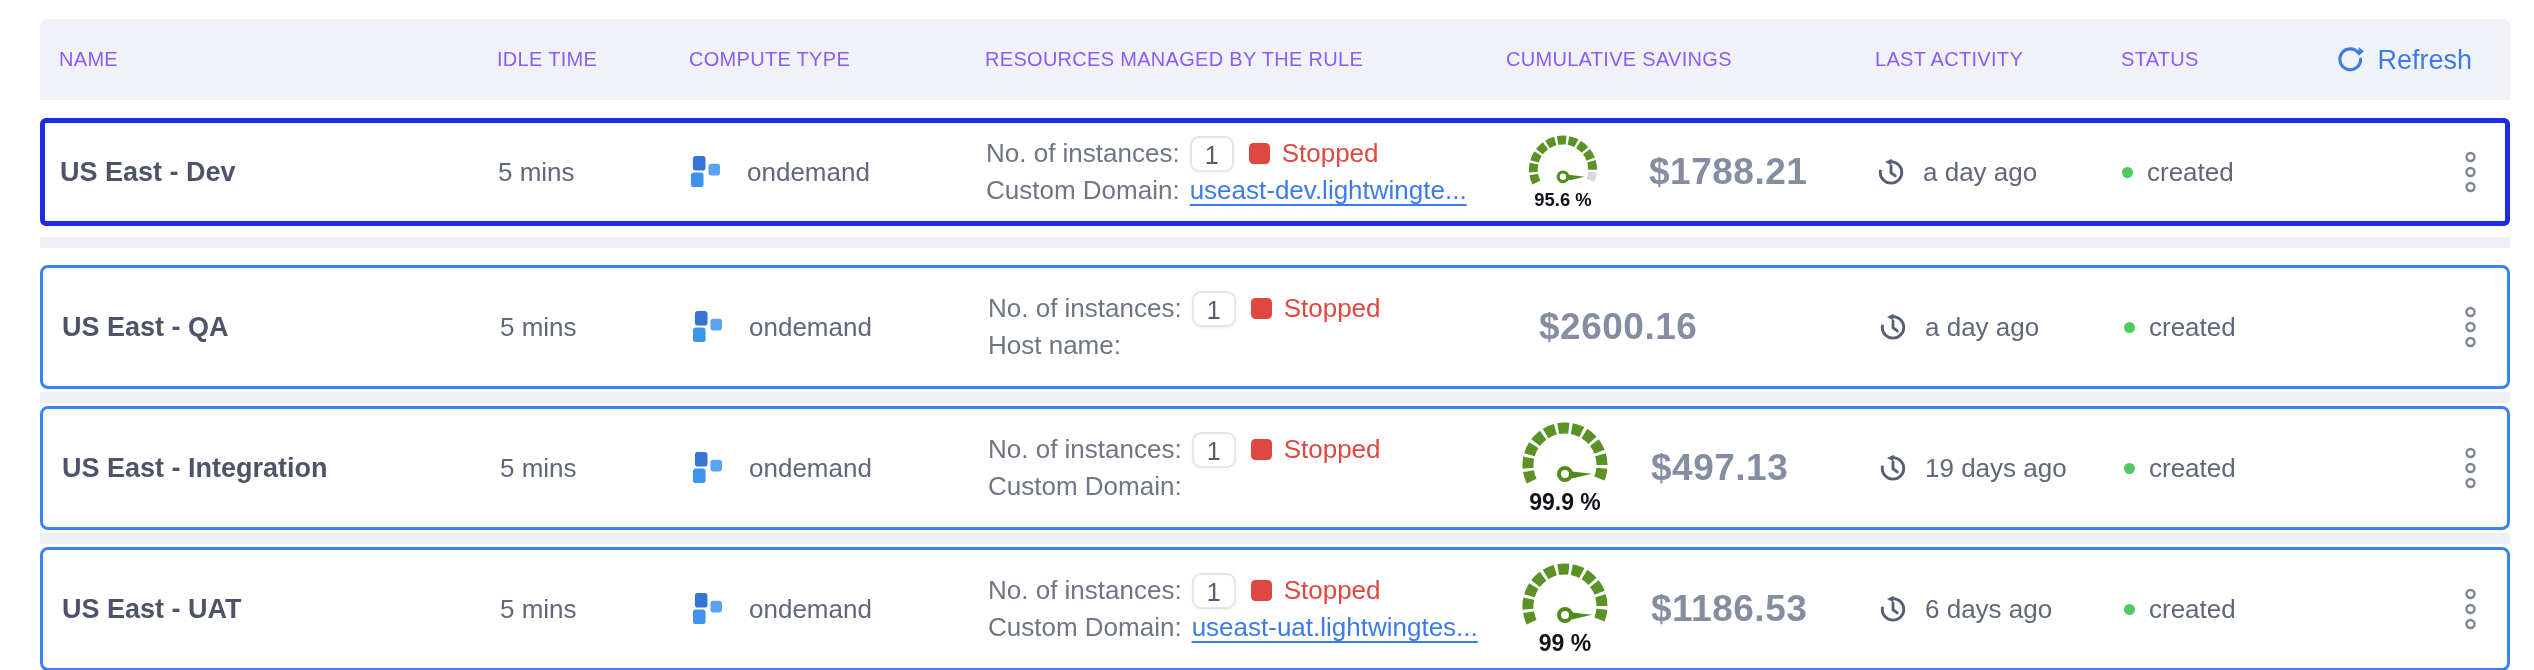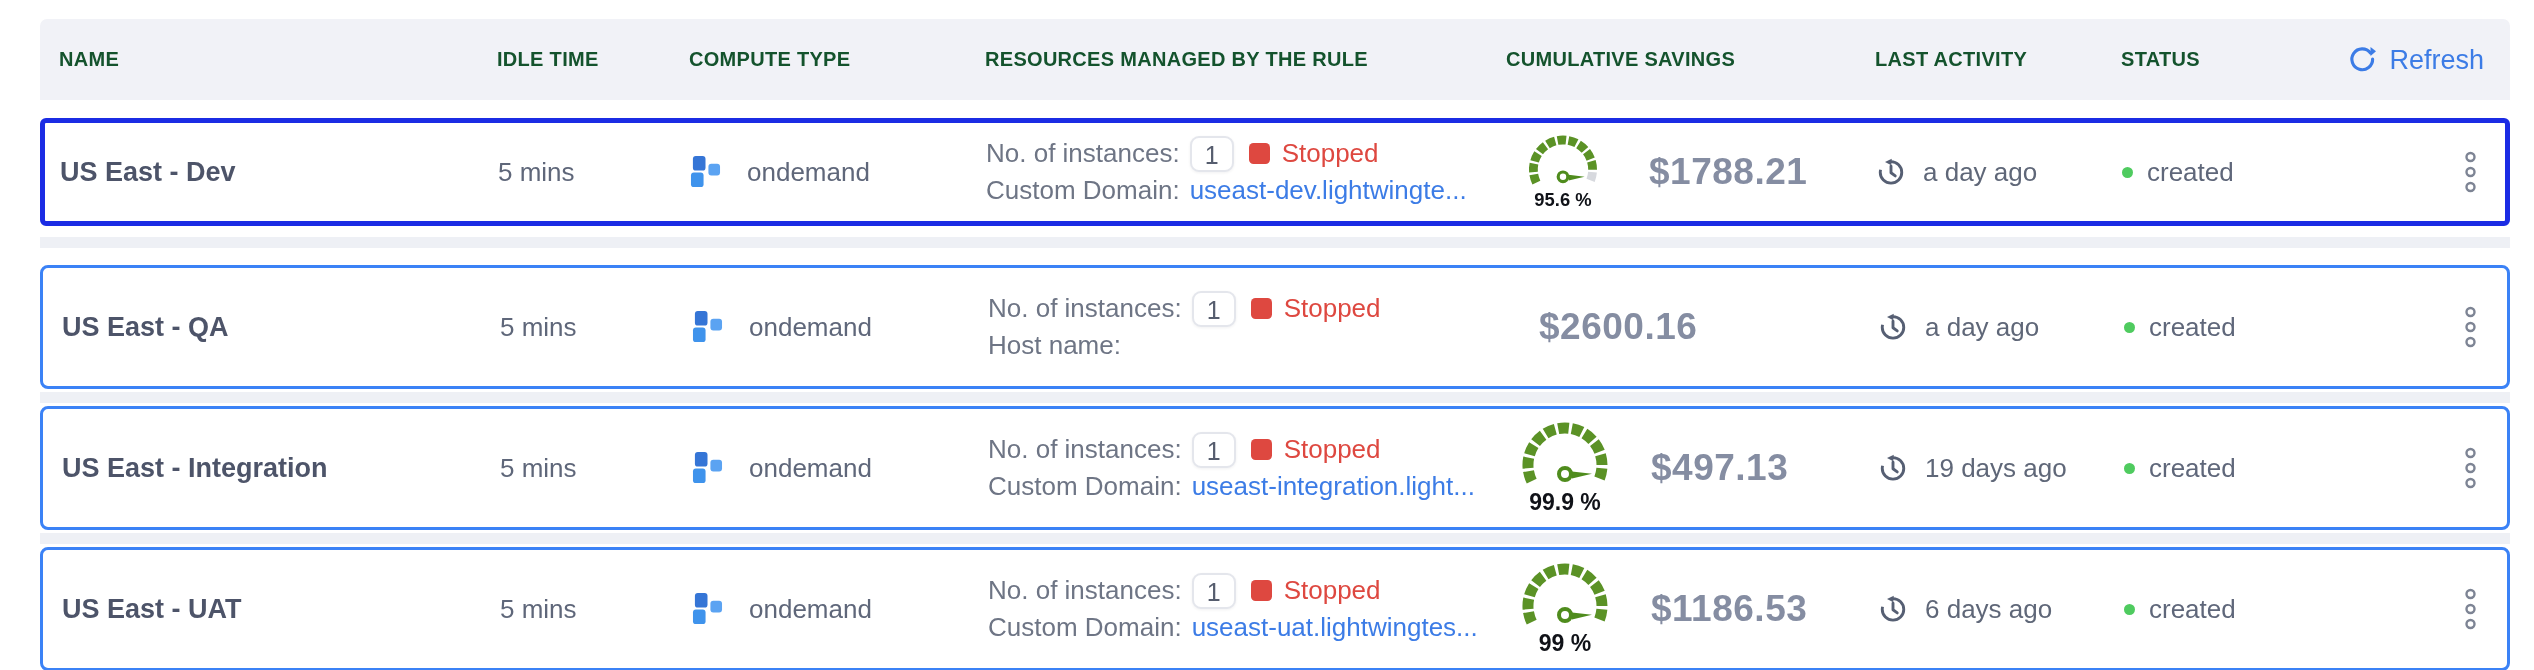--- a/index.html
+++ b/index.html
@@ -7,22 +7,22 @@
        font-family:"Liberation Sans",sans-serif;color:#6e7585;}
   .page{position:absolute;left:40px;top:19px;width:2470px;}
 
   
   .grid{display:grid;align-items:center;
         grid-template-columns:438px 192px 296px 521px 369px 246px 328px 1fr;}
 
   
   .table-header{height:81px;background:#f1f2f7;border-radius:7px 7px 0 0;
                 padding:0 19px;position:relative;}
-  .th{font-size:20px;font-weight:700;color:#14532d;letter-spacing:.3px;}
-  .refresh-btn{position:absolute;right:20px;top:50%;transform:translateY(-50%);
+  .th{font-size:20px;font-weight:400;color:#8b5cf6;letter-spacing:.3px;}
+  .refresh-btn{position:absolute;right:32px;top:50%;transform:translateY(-50%);
                display:flex;align-items:center;gap:13px;border:none;background:none;
                color:var(--link,#3c7ce6);font-size:27px;cursor:pointer;
                font-family:"Liberation Sans",sans-serif;}
   .refresh-btn svg{display:block;}
 
   
   .row{background:#fff;border:3px solid #3b82f6;border-radius:8px;height:124px;
        padding:0 19px;box-sizing:border-box;position:relative;}
   .row.selected{height:108px;border:5px solid var(--selected-border,#1b2ce4);
                 border-radius:6px;padding:0 15px;}
@@ -41,21 +41,21 @@
 
   .res-line{height:37px;display:flex;align-items:center;}
   .res-label{color:#6e7585;}
   .chip{display:inline-block;min-width:44px;height:36px;line-height:34px;text-align:center;
         background:#fff;border:2px solid #e4e6ec;border-radius:9px;box-sizing:border-box;
         font-size:25px;color:#565d6e;margin-left:10px;
         box-shadow:0 1px 3px rgba(23,25,35,.06);}
   .state-square{width:21px;height:21px;border-radius:4.5px;background:var(--stopped-red,#de4840);
                 display:inline-block;margin-left:15px;}
   .state-text{color:var(--stopped-red,#de4840);margin-left:12px;}
-  .res-link{color:var(--link,#3c7ce6);text-underline-offset:5px;
+  .res-link{color:var(--link,#3c7ce6);text-decoration:underline;text-underline-offset:5px;
             margin-left:10px;cursor:pointer;}
 
   .c-savings{display:flex;align-items:center;}
   .gauge-block{width:112px;display:flex;flex-direction:column;align-items:center;}
   .selected .gauge-block{transform:scale(.8);}
   .gauge svg{display:block;}
   .pct{font-size:23px;font-weight:700;color:#101218;margin-top:-1px;white-space:nowrap;}
   .money{font-size:37px;font-weight:700;color:#858da2;letter-spacing:.5px;margin-left:30px;}
 
   .c-activity{display:flex;align-items:center;gap:17px;color:#5f6778;}
@@ -241,21 +241,20 @@
     </div>
     <div class="cell c-resources">
       <div class="res-line">
         <span class="res-label">No. of instances:</span>
         <span class="chip">1</span>
         <span class="state-square"></span>
         <span class="state-text">Stopped</span>
       </div>
       <div class="res-line">
         <span class="res-label">Custom Domain:</span>
-        <a class="res-link">useast-integration.light...</a>
       </div>
     </div>
     <div class="cell c-savings">
       <div class="gauge-block">
         <span class="gauge">
               <svg width="96" height="70" viewBox="0 0 96 70">
                 <path d="M14.7,61.2 A37,37 0 0 1 11.5,51.2" fill="none" stroke-width="11" stroke="#5b9226"></path>
                 <path d="M11.1,48.2 A37,37 0 0 1 11.7,37.6" fill="none" stroke-width="11" stroke="#5b9226"></path>
                 <path d="M12.5,34.7 A37,37 0 0 1 16.8,25.1" fill="none" stroke-width="11" stroke="#5b9226"></path>
                 <path d="M18.6,22.6 A37,37 0 0 1 26.1,15.2" fill="none" stroke-width="11" stroke="#5b9226"></path>

